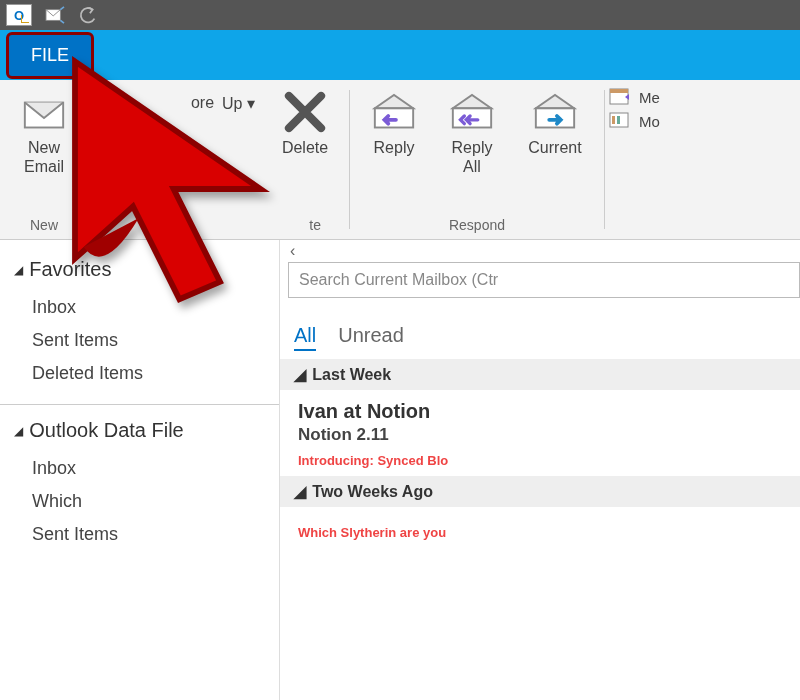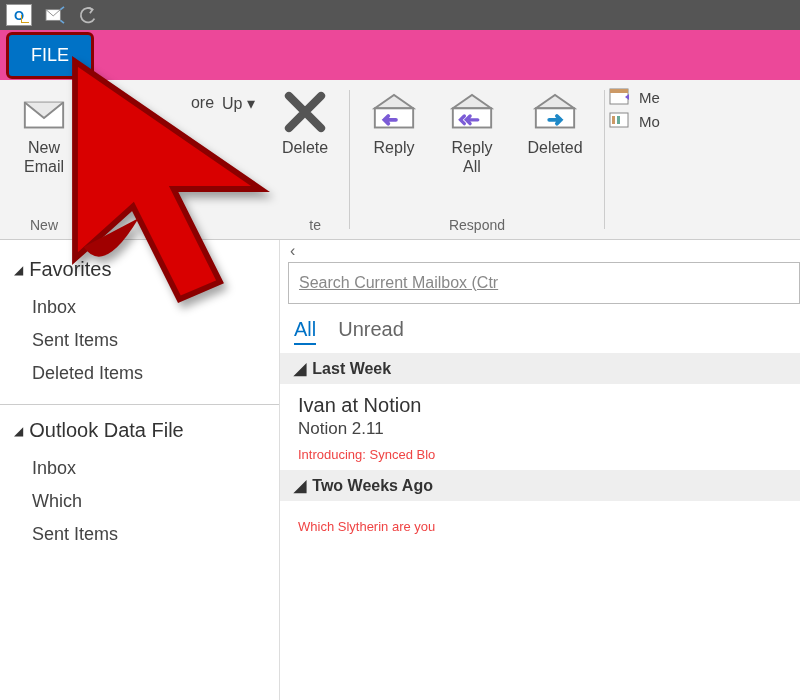--- a/index.html
+++ b/index.html
@@ -7,21 +7,21 @@
 
 
 .titlebar { height:30px; background:#555; display:flex; align-items:center; gap:12px; padding:0 6px; }
 .app-logo { width:26px; height:22px; background:#fff; border:1px solid #999; position:relative; display:flex; align-items:center; justify-content:center; }
 .app-logo span { color:#0072c6; font-weight:bold; font-size:13px; }
 .app-logo::after { content:""; position:absolute; right:2px; bottom:2px; width:7px; height:7px; border:1px solid #d4a017; border-top:none; border-right:none; }
 .qat-icon { width:22px; height:18px; display:flex; align-items:center; justify-content:center; }
 .qat-icon svg { width:100%; height:100%; }
 
 
-.redbar { height:50px; background:#ec4899; display:flex; align-items:center; padding-left:6px; }
+.redbar { height:50px; background:#0ea5e9; display:flex; align-items:center; padding-left:6px; }
 .file-tab { background:#0072c6; color:#fff; font-size:18px; padding:10px 22px; border:3px solid #8b0000; border-radius:6px; cursor:pointer; }
 .menu-tabs { background:#fff; height:42px; margin-left:2px; display:flex; align-items:center; flex:1; }
 .menu-tab { color:#444; font-size:19px; padding:0 20px; cursor:pointer; letter-spacing:1px; }
 .menu-tab.home { color:#0072c6; }
 
 
 .ribbon { height:160px; background:#f3f3f3; border-bottom:1px solid #ccc; display:flex; position:relative; }
 .ribbon-group { display:flex; flex-direction:column; align-items:center; padding:4px 8px 2px; height:100%; }
 .ribbon-buttons { display:flex; flex:1; align-items:flex-start; gap:6px; }
 .ribbon-btn { display:flex; flex-direction:column; align-items:center; justify-content:flex-start; width:72px; padding-top:8px; cursor:pointer; color:#444; font-size:16px; text-align:center; line-height:1.2; }
@@ -39,26 +39,26 @@
 
 .lower { display:flex; height:calc(700px - 30px - 50px - 160px); }
 .navpane { width:280px; border-right:1px solid #ddd; padding:14px 14px; color:#333; }
 .nav-header { font-size:20px; color:#333; margin:4px 0 10px; display:flex; align-items:center; gap:6px; cursor:pointer; }
 .nav-header .tri { font-size:12px; }
 .nav-item { font-size:18px; color:#444; padding:6px 0 6px 18px; cursor:pointer; }
 .nav-divider { border-top:1px solid #ccc; margin:14px -14px; }
 
 .mailpane { flex:1; display:flex; flex-direction:column; }
 .collapse-caret { font-size:16px; color:#666; padding:2px 10px; cursor:pointer; align-self:flex-start; }
-.searchbox { margin:0 0 0 8px; border:1px solid #bbb; height:42px; display:flex; align-items:center; padding:0 10px; color:#888; font-size:16px; width:calc(100% - 8px);text-decoration:underline; }
+.searchbox { margin:0 0 12px 8px; border:1px solid #bbb; height:36px; display:flex; align-items:center; padding:0 10px; color:#888; font-size:16px; width:calc(100% - 8px); }
 .filter-row { display:flex; gap:22px; padding:14px 14px 8px; font-size:20px; }
 .filter-all { color:#0072c6; border-bottom:2px solid #0072c6; padding-bottom:2px; cursor:pointer; }
 .filter-unread { color:#666; cursor:pointer; }
 .section-header { background:#eee; padding:6px 14px; font-size:16px; font-weight:bold; color:#333; display:flex; align-items:center; gap:6px; cursor:pointer; }
-.mail-item { padding:10px 4px 8px 18px; }
+.mail-item { padding:10px 4px 8px 18px;font-weight:bold; }
 .mail-from { font-size:20px; color:#333; }
 .mail-subj { font-size:17px; color:#444; margin-top:2px; }
 .mail-preview { font-size:13px; color:#ef4444; margin-top:8px; }
 
 
 .red-cursor { position:absolute; left:46px; top:44px; width:290px; height:290px; pointer-events:none; z-index:50; }
 .red-cursor svg { width:100%; height:100%; filter:drop-shadow(4px 6px 4px rgba(0,0,0,.35)); }
 
 .container { position:relative; width:800px; height:700px; }
 </style>
@@ -153,21 +153,21 @@
 All</span>
       </div>
       <div class="ribbon-btn" style="width:82px">
         <div class="ico">
           <svg viewBox="0 0 48 40">
                 <path class="env-flap" d="M4 16 L24 2 L44 16 Z"></path>
                 <rect class="env-body" x="4" y="16" width="40" height="20"></rect>
                 <path d="M18 28 L30 28 M26 24 L30 28 L26 32" stroke="#1e88c7" stroke-width="4" fill="none" stroke-linecap="round"></path>
               </svg>
         </div>
-        <span>Deleted</span>
+        <span>Current</span>
       </div>
     </div>
     <div class="ribbon-group-label">Respond</div>
   </div>
 
   <div class="ribbon-sep"></div>
 
   <div class="ribbon-small">
     <div class="ribbon-small-row">
       <svg class="mini" viewBox="0 0 24 18">

